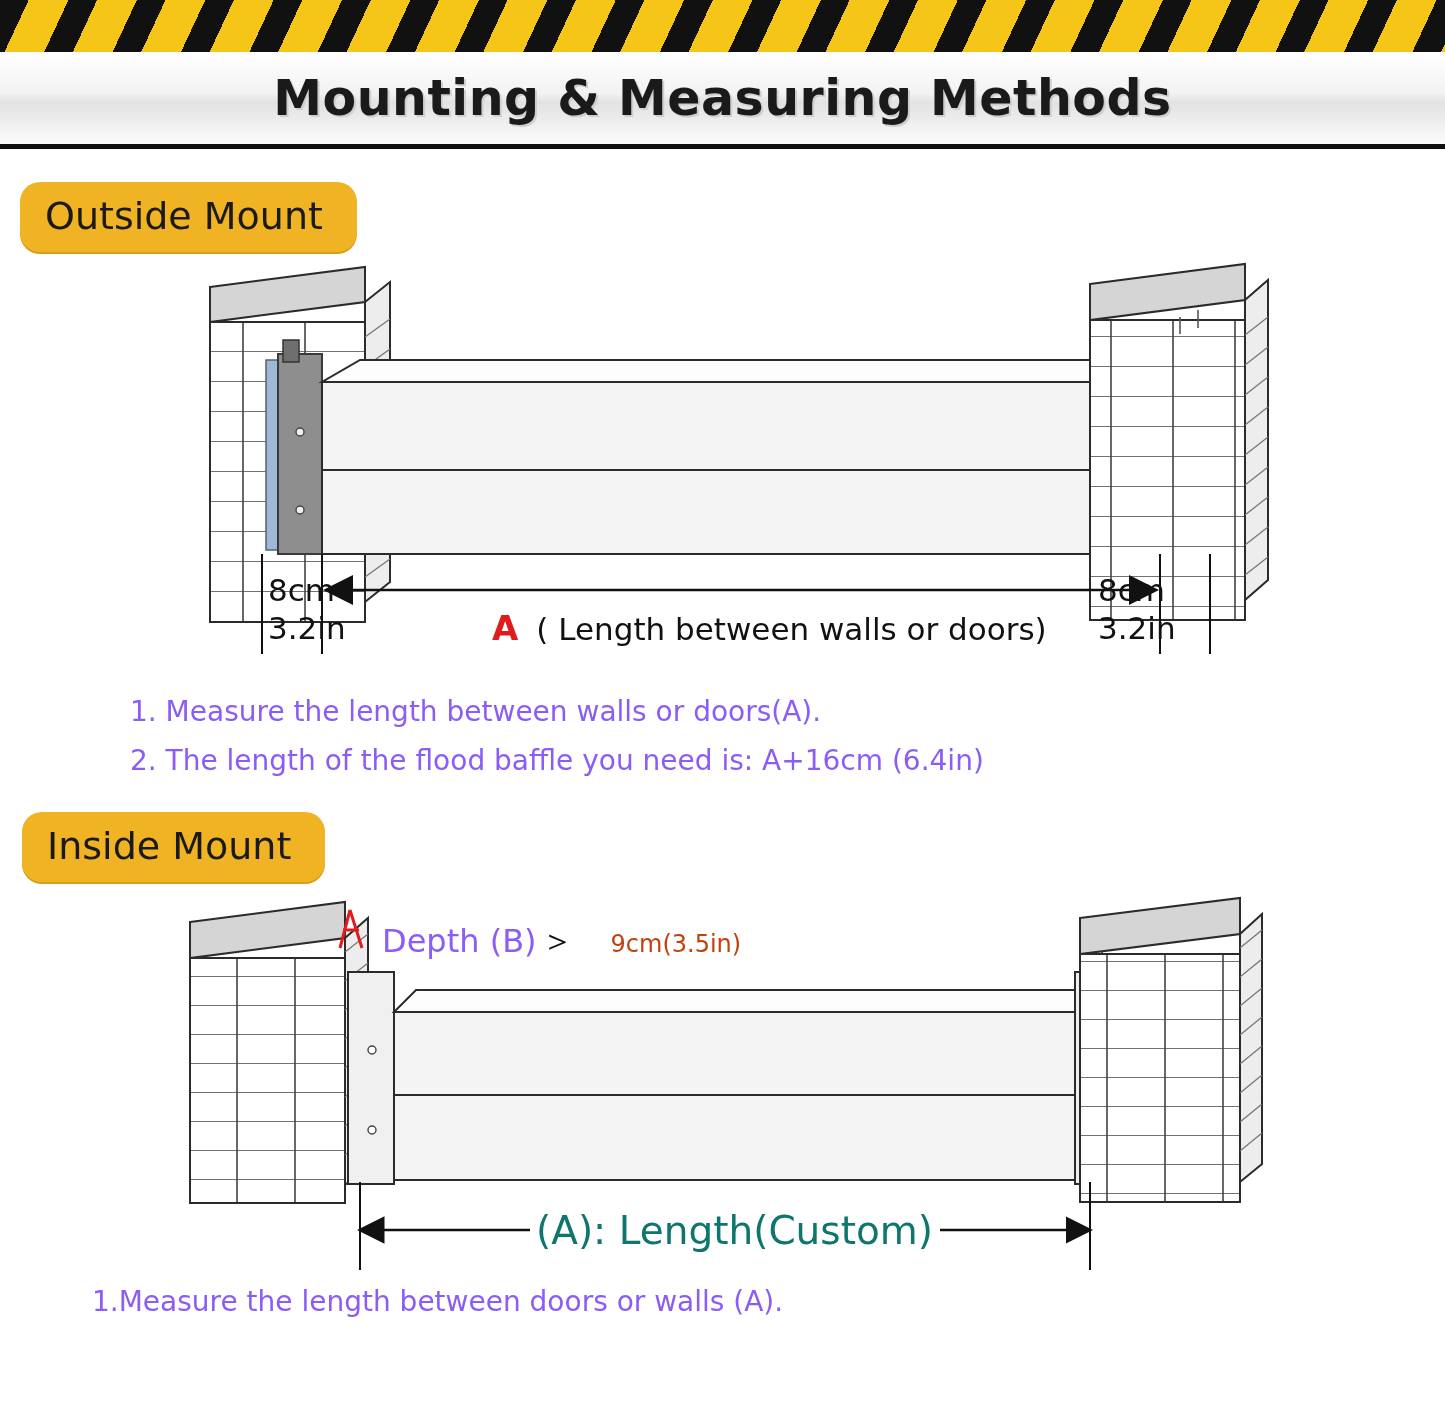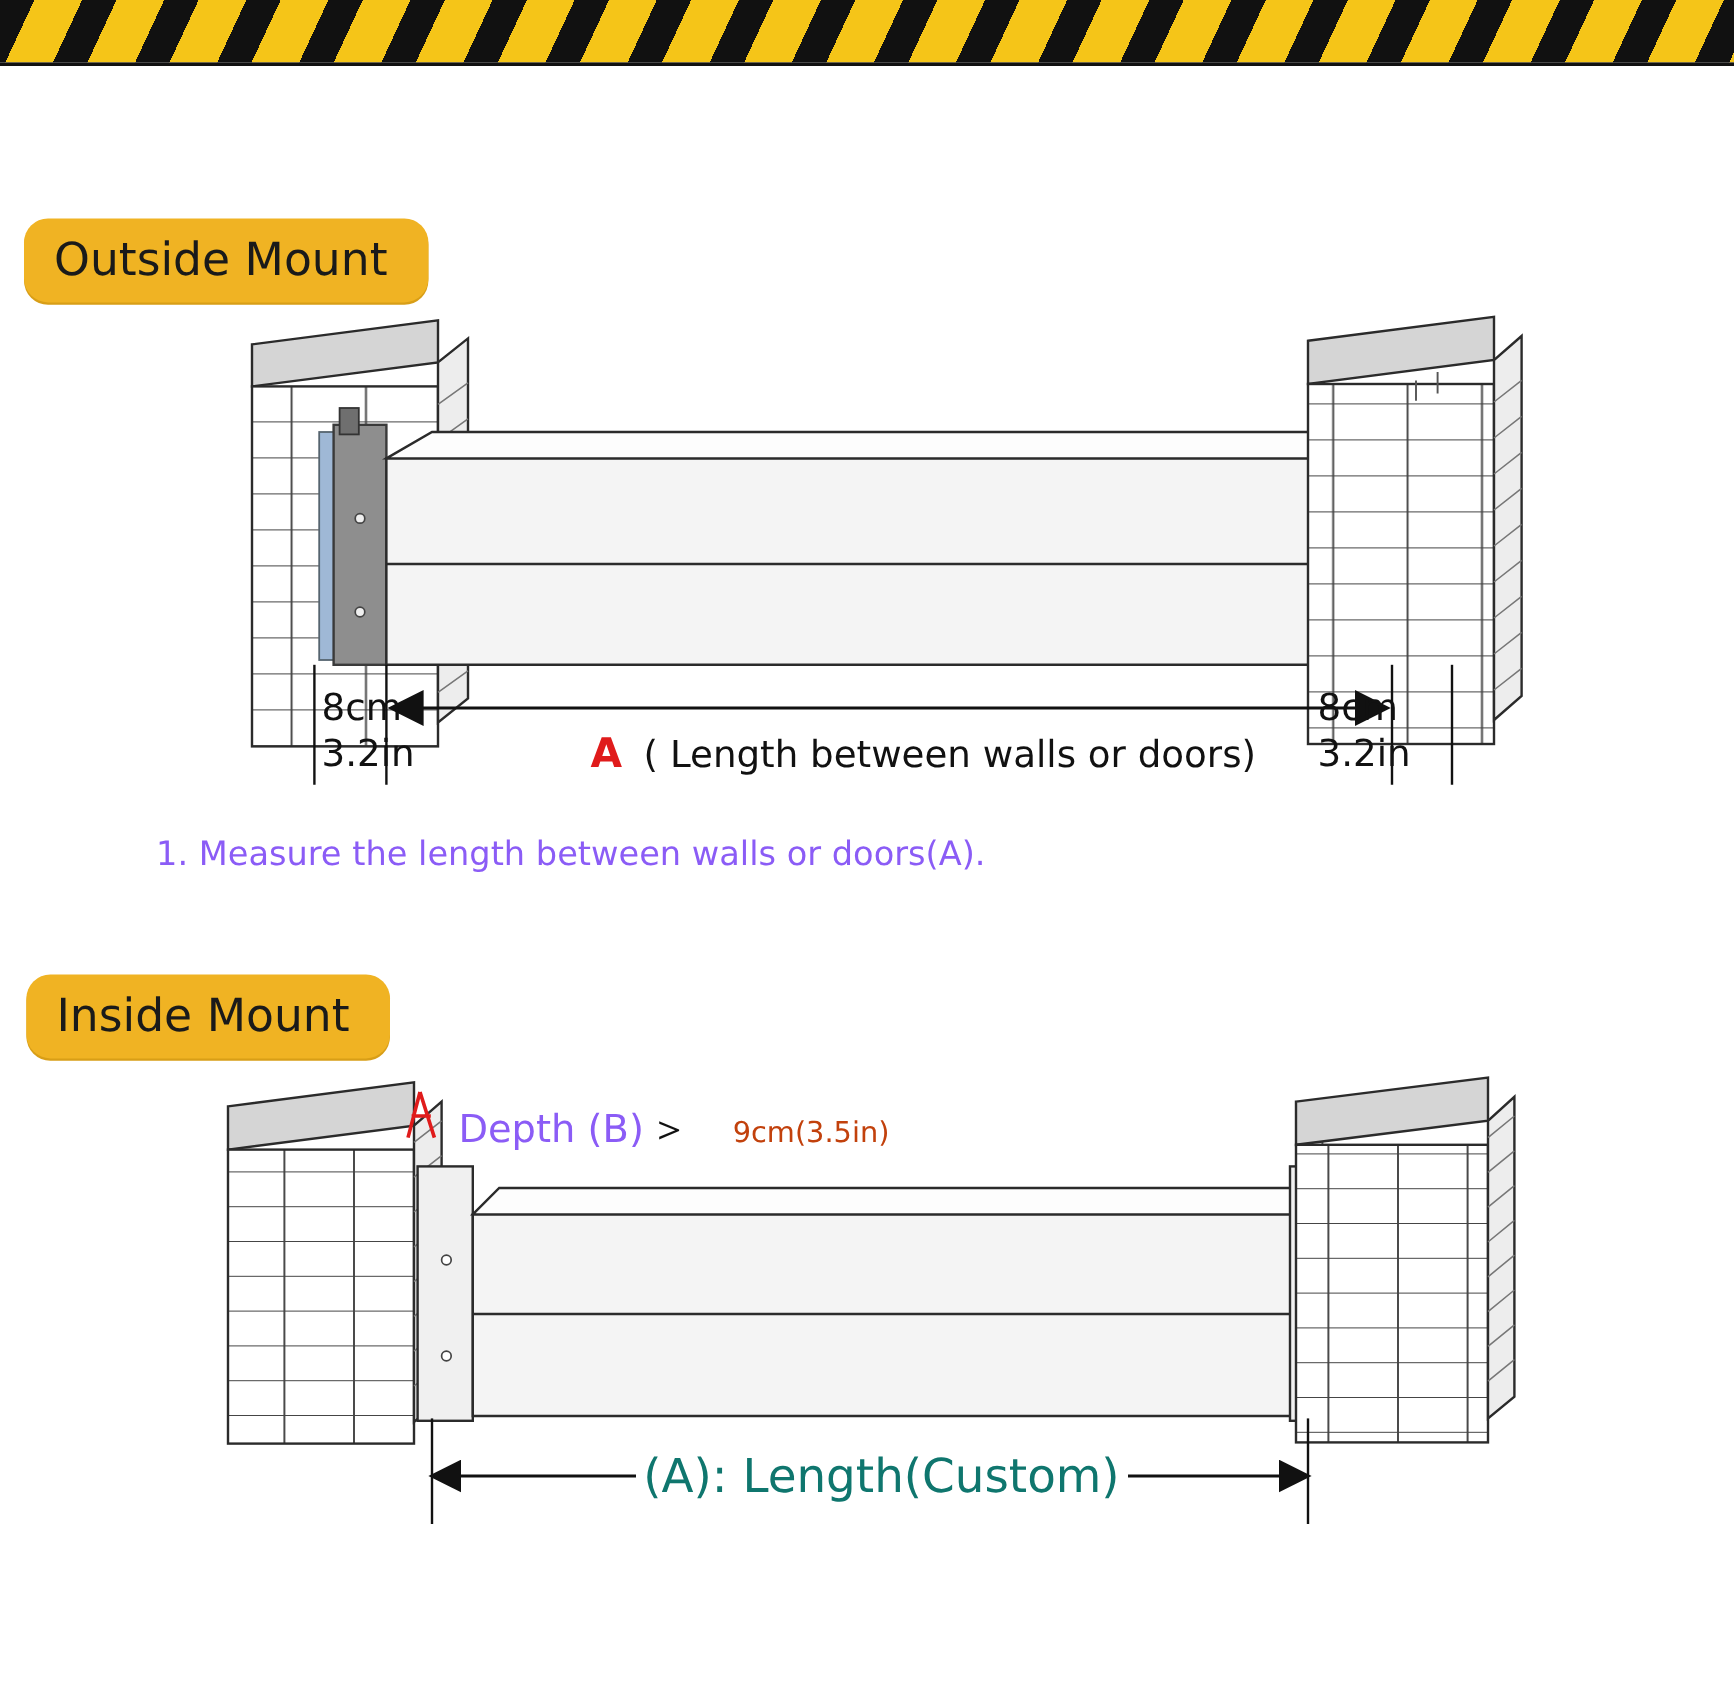--- a/index.html
+++ b/index.html
@@ -53,20 +53,23 @@
   .instr-outside{left:130px;top:690px;width:1200px;}
   .instr-inside{left:92px;top:1280px;width:1290px;}
   .instr p{margin:0 0 6px 0;}
   .instr-inside p{margin:0 0 8px 0;}
 </style>
 </head>
 <body>
 
 <div class="header-wrap">
   <div class="hazard-stripe"></div>
+  <div class="title-bar">
+    <div class="title-text">Mounting &amp; Measuring Methods</div>
+  </div>
 </div>
 
 <div class="badge badge-outside">Outside Mount</div>
 
 <div class="figure" style="left:150px;top:262px;">
   <svg width="1160" height="400" viewBox="0 0 1160 400">
     <defs>
       <pattern id="brickL" x="0" y="0" width="62" height="30" patternUnits="userSpaceOnUse">
         <rect width="62" height="30" fill="#ffffff"></rect>
         <path d="M0 30 H62 M31 0 V30" stroke="#444" stroke-width="1.6" fill="none"></path>
@@ -136,20 +139,21 @@
 <div style="position:absolute;left:1098px;top:572px;font-size:31px;color:#111;">8cm</div>
 <div style="position:absolute;left:1098px;top:610px;font-size:31px;color:#111;">3.2in</div>
 
 <div style="position:absolute;left:492px;top:608px;display:flex;align-items:baseline;">
   <span style="font-size:34px;font-weight:bold;color:#e01b1b;">A</span>
   <span style="font-size:31px;color:#111;margin-left:18px;">( Length between walls or doors)</span>
 </div>
 
 <div class="instr instr-outside">
   <p>1. Measure the length between walls or doors(A).</p>
+  <p>2. The length of the flood baffle you need is: A+16cm (6.4in)</p>
 </div>
 
 <div class="badge badge-inside">Inside Mount</div>
 
 <div class="figure" style="left:150px;top:890px;">
   <svg width="1160" height="390" viewBox="0 0 1160 390">
     <defs>
       <pattern id="brickI" x="0" y="0" width="58" height="29" patternUnits="userSpaceOnUse">
         <rect width="58" height="29" fill="#ffffff"></rect>
         <path d="M0 29 H58 M29 0 V29" stroke="#444" stroke-width="1.6" fill="none"></path>
@@ -212,13 +216,14 @@
 
 <div style="position:absolute;left:382px;top:918px;display:flex;align-items:baseline;">
   <span style="font-size:32px;color:#8b5cf6;">Depth (B)</span>
   <span style="font-size:34px;color:#111;margin:0 4px;">＞</span>
   <span style="font-size:24px;color:#c2410c;margin-left:32px;">9cm(3.5in)</span>
 </div>
 
 <div style="position:absolute;left:536px;top:1208px;font-size:39px;color:#0f766e;">(A): Length(Custom)</div>
 
 <div class="instr instr-inside">
+  <p>1.Measure the length between doors or walls (A).</p>
 </div>
 
 </body></html>

